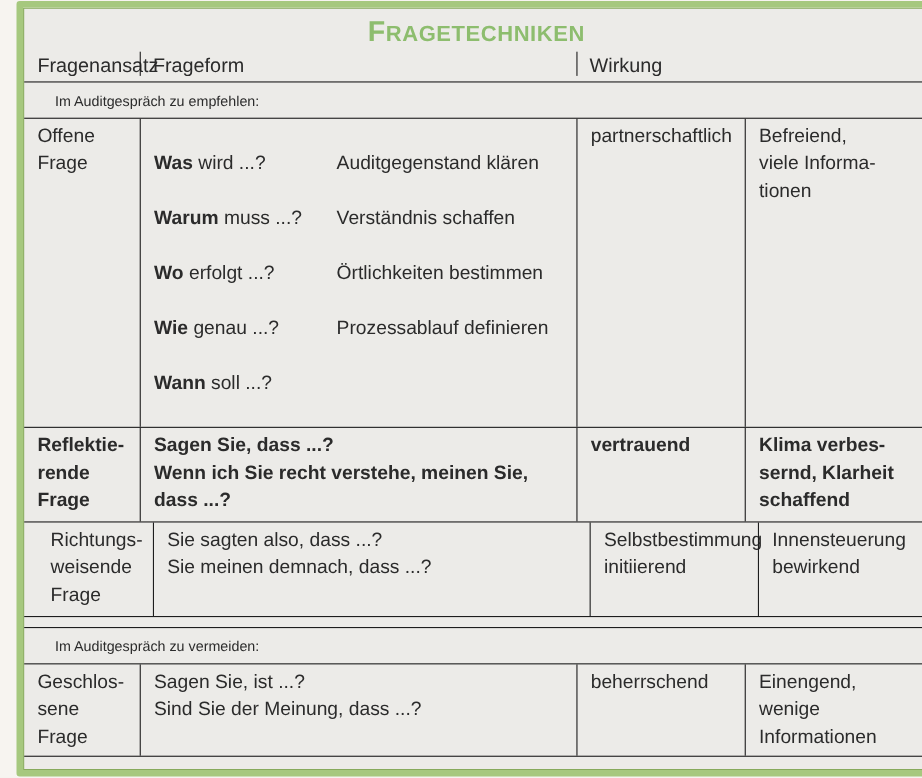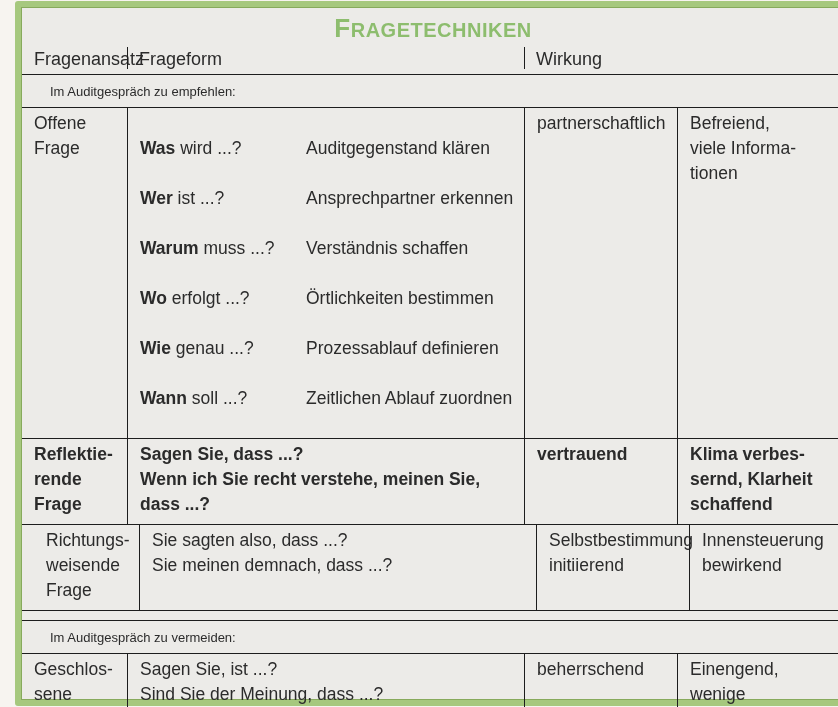--- a/index.html
+++ b/index.html
@@ -100,38 +100,33 @@
 
     <div class="grid-row row-1">
       <div class="cell">Offene
 Frage</div>
       <div class="cell">
         <div class="qa-line">
           <span class="q"><b>Was</b><span> wird ...?</span></span>
           <span class="purpose">Auditgegenstand klären</span>
         </div>
         <div class="qa-line">
-          <span class="q"><b>Wer</b><span> ist ...?</span></span>
-          <span class="purpose">Ansprechpartner erkennen</span>
-        </div>
-        <div class="qa-line">
           <span class="q"><b>Warum</b><span> muss ...?</span></span>
           <span class="purpose">Verständnis schaffen</span>
         </div>
         <div class="qa-line">
           <span class="q"><b>Wo</b><span> erfolgt ...?</span></span>
           <span class="purpose">Örtlichkeiten bestimmen</span>
         </div>
         <div class="qa-line">
           <span class="q"><b>Wie</b><span> genau ...?</span></span>
           <span class="purpose">Prozessablauf definieren</span>
         </div>
         <div class="qa-line">
           <span class="q"><b>Wann</b><span> soll ...?</span></span>
-          <span class="purpose">Zeitlichen Ablauf zuordnen</span>
         </div>
       </div>
       <div class="cell">partnerschaftlich</div>
       <div class="cell">Befreiend,
 viele Informa-
 tionen</div>
     </div>
 
     <div class="grid-row row-2">
       <div class="cell">Reflektie-

